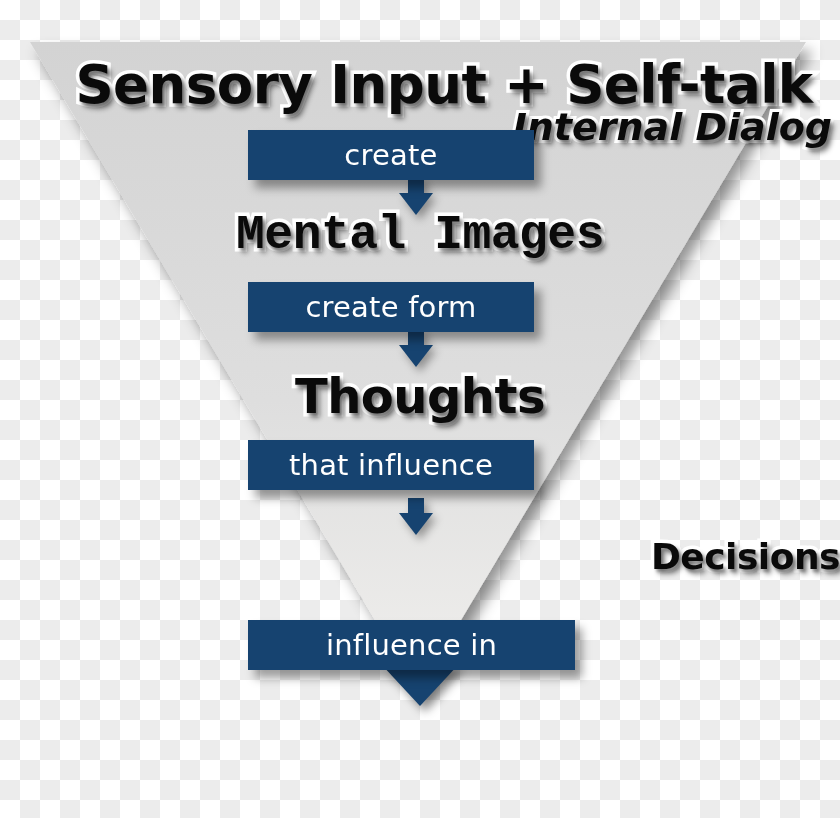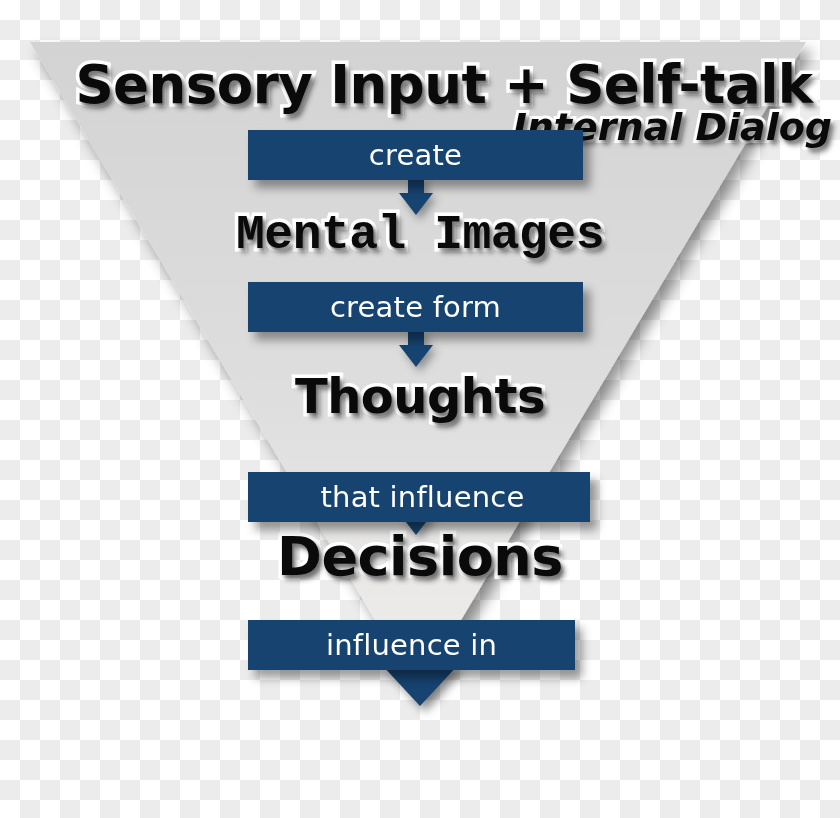--- a/index.html
+++ b/index.html
@@ -75,47 +75,47 @@
     white-space: nowrap;
     -webkit-text-stroke: 6px #ffffff;
     paint-order: stroke fill;
     text-shadow:
       4px 5px 5px rgba(0,0,0,0.42),
       2px 3px 3px rgba(0,0,0,0.28);
   }
 
   #stage-mental   { top: 207px; font-size: 48px; line-height: 56px; font-family: Liberation Mono, monospace; }
   #stage-thoughts { top: 368px; font-size: 48px; line-height: 56px; }
-  #stage-decisions{ top: 529px; font-size: 54px; line-height: 56px; }
+  #stage-decisions{ top: 529px; font-size: 36px; line-height: 56px; text-align: right; }
   #stage-actions  { top: 709px; font-size: 50px; line-height: 58px; }
 
   
   .connector {
     position: absolute;
     left: 248px;
-    width: 335px;
+    width: 286px;
     height: 50px;
     background: #164370;
     box-shadow: 7px 8px 9px rgba(0,0,0,0.38);
     z-index: 4;
   }
   .connector .conn-text {
     display: block;
     width: 100%;
     text-align: center;
     color: #ffffff;
     font-size: 29px;
     line-height: 50px;
     font-weight: 400;
     letter-spacing: 0.2px;
     white-space: nowrap;
   }
   #conn-create    { top: 130px; }
   #conn-form      { top: 282px; }
-  #conn-influence { top: 472px; padding-left: 7px; }
+  #conn-influence { top: 440px; }
   #conn-result    { top: 620px; width: 327px; }
 
   
   .arrow {
     position: absolute;
     z-index: 3;
   }
   .arrow .stem {
     position: absolute;
     left: 50%;

